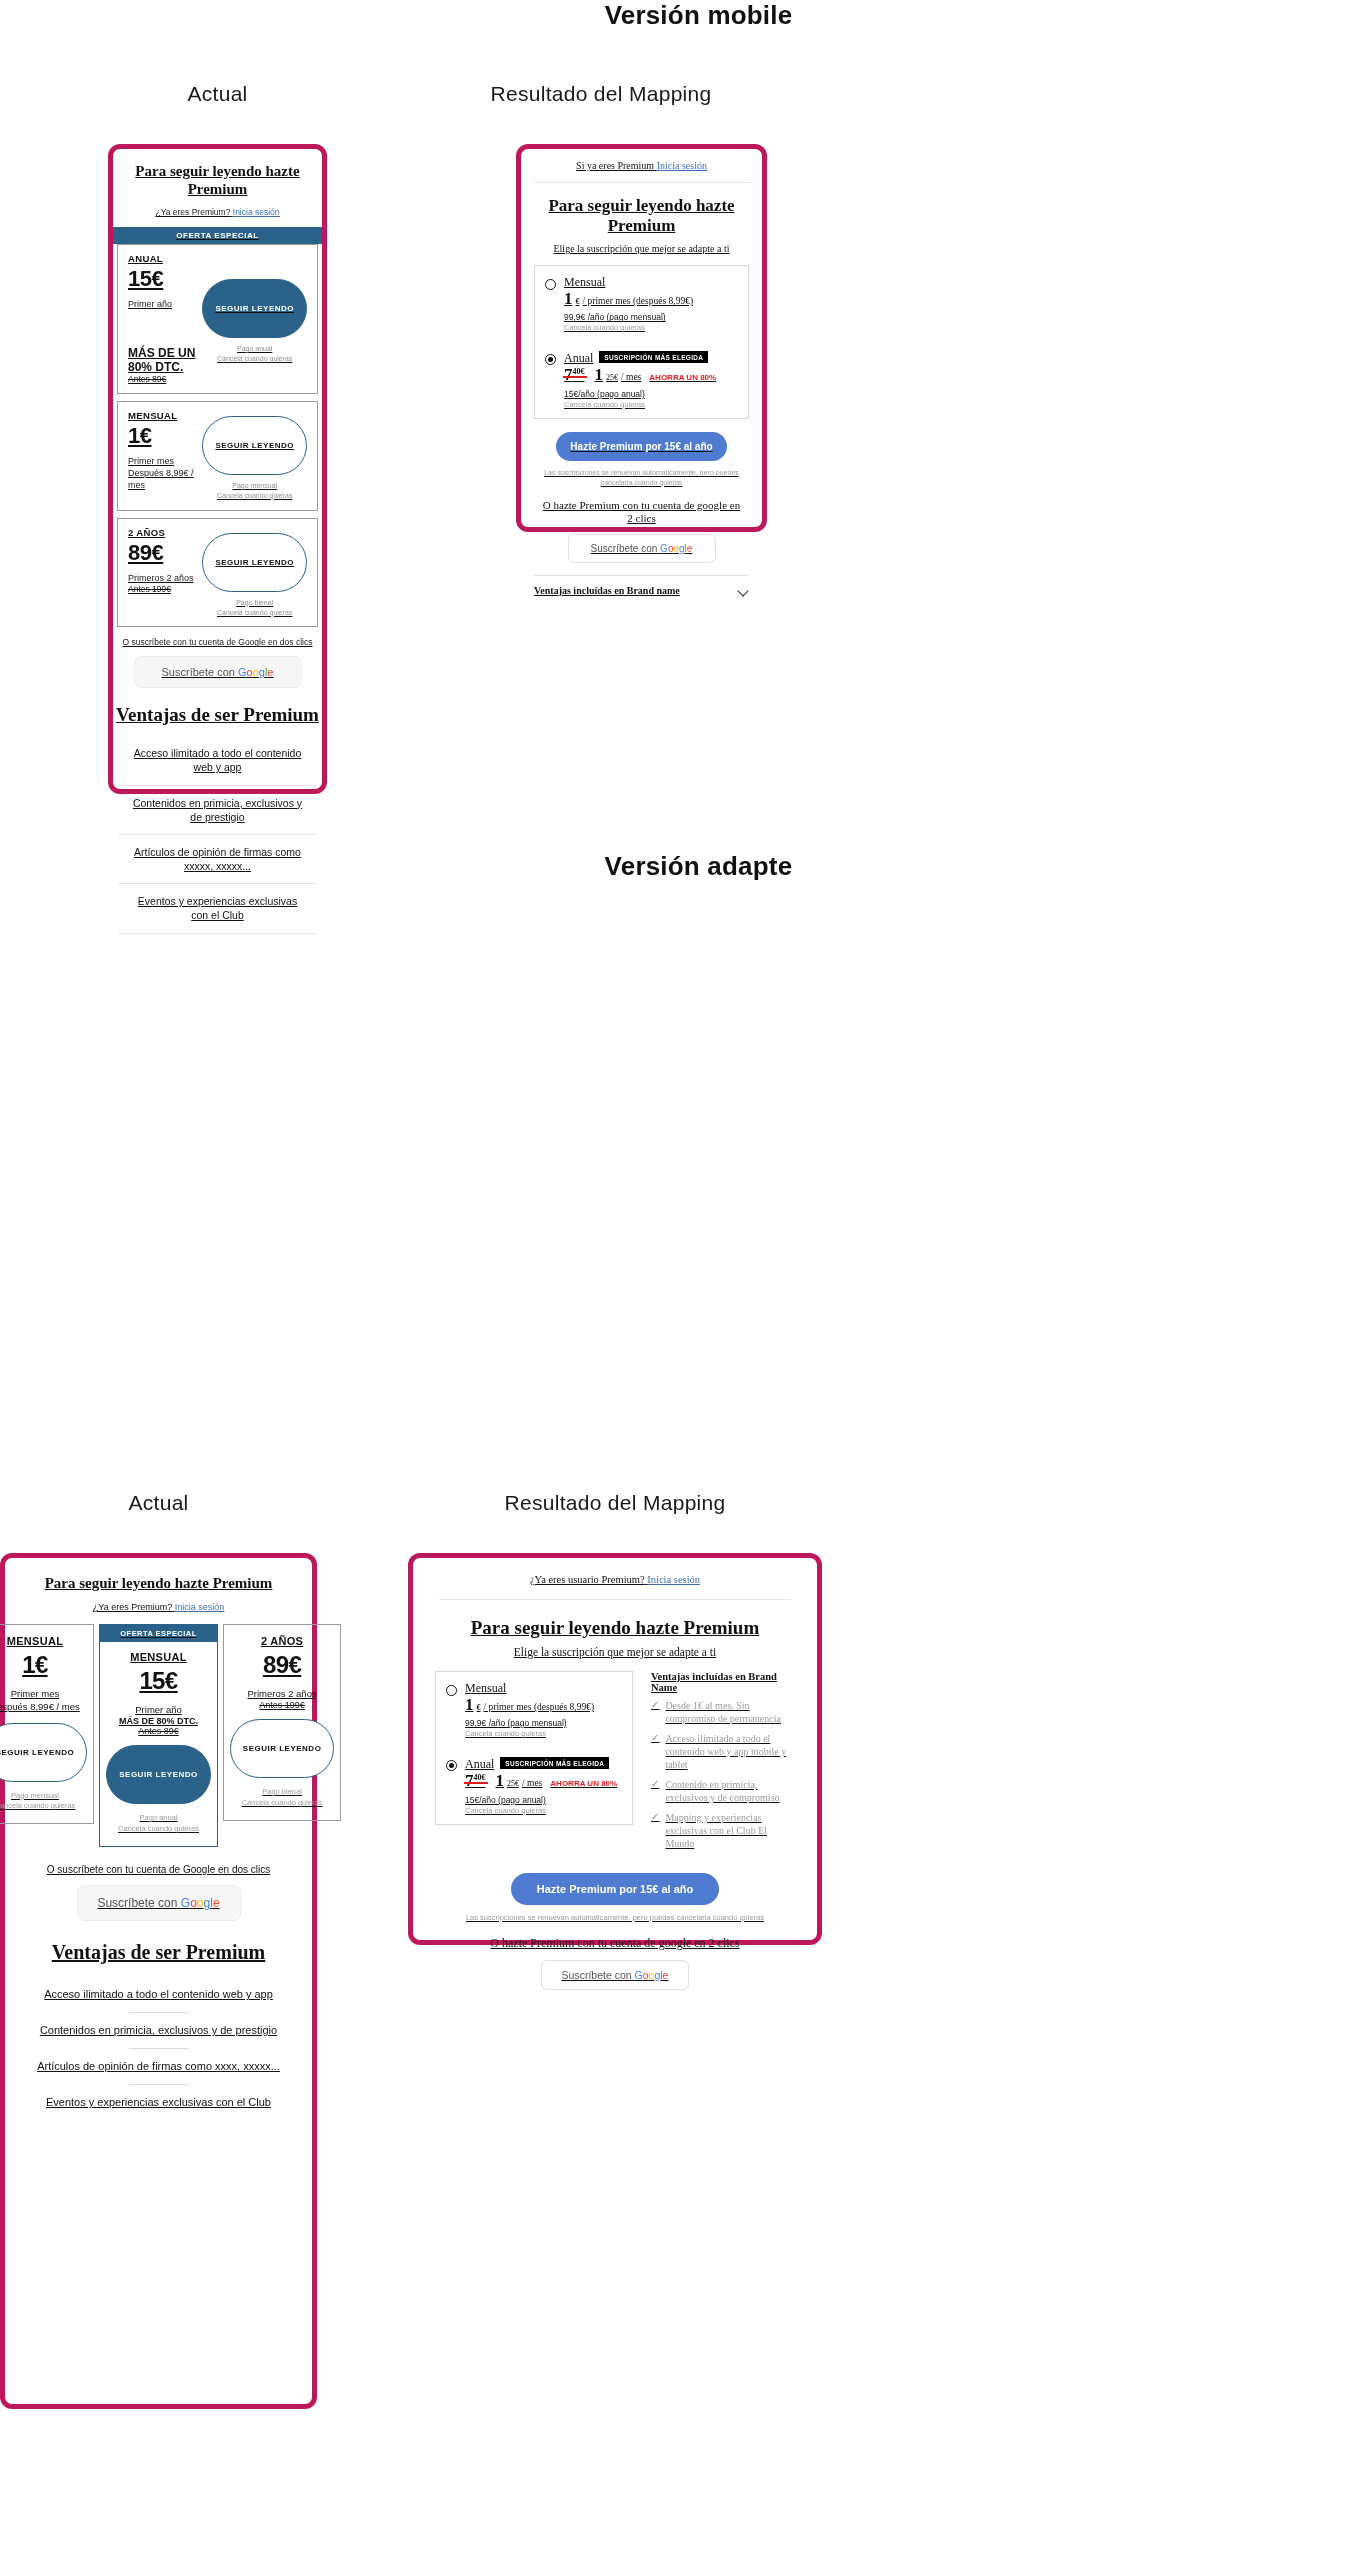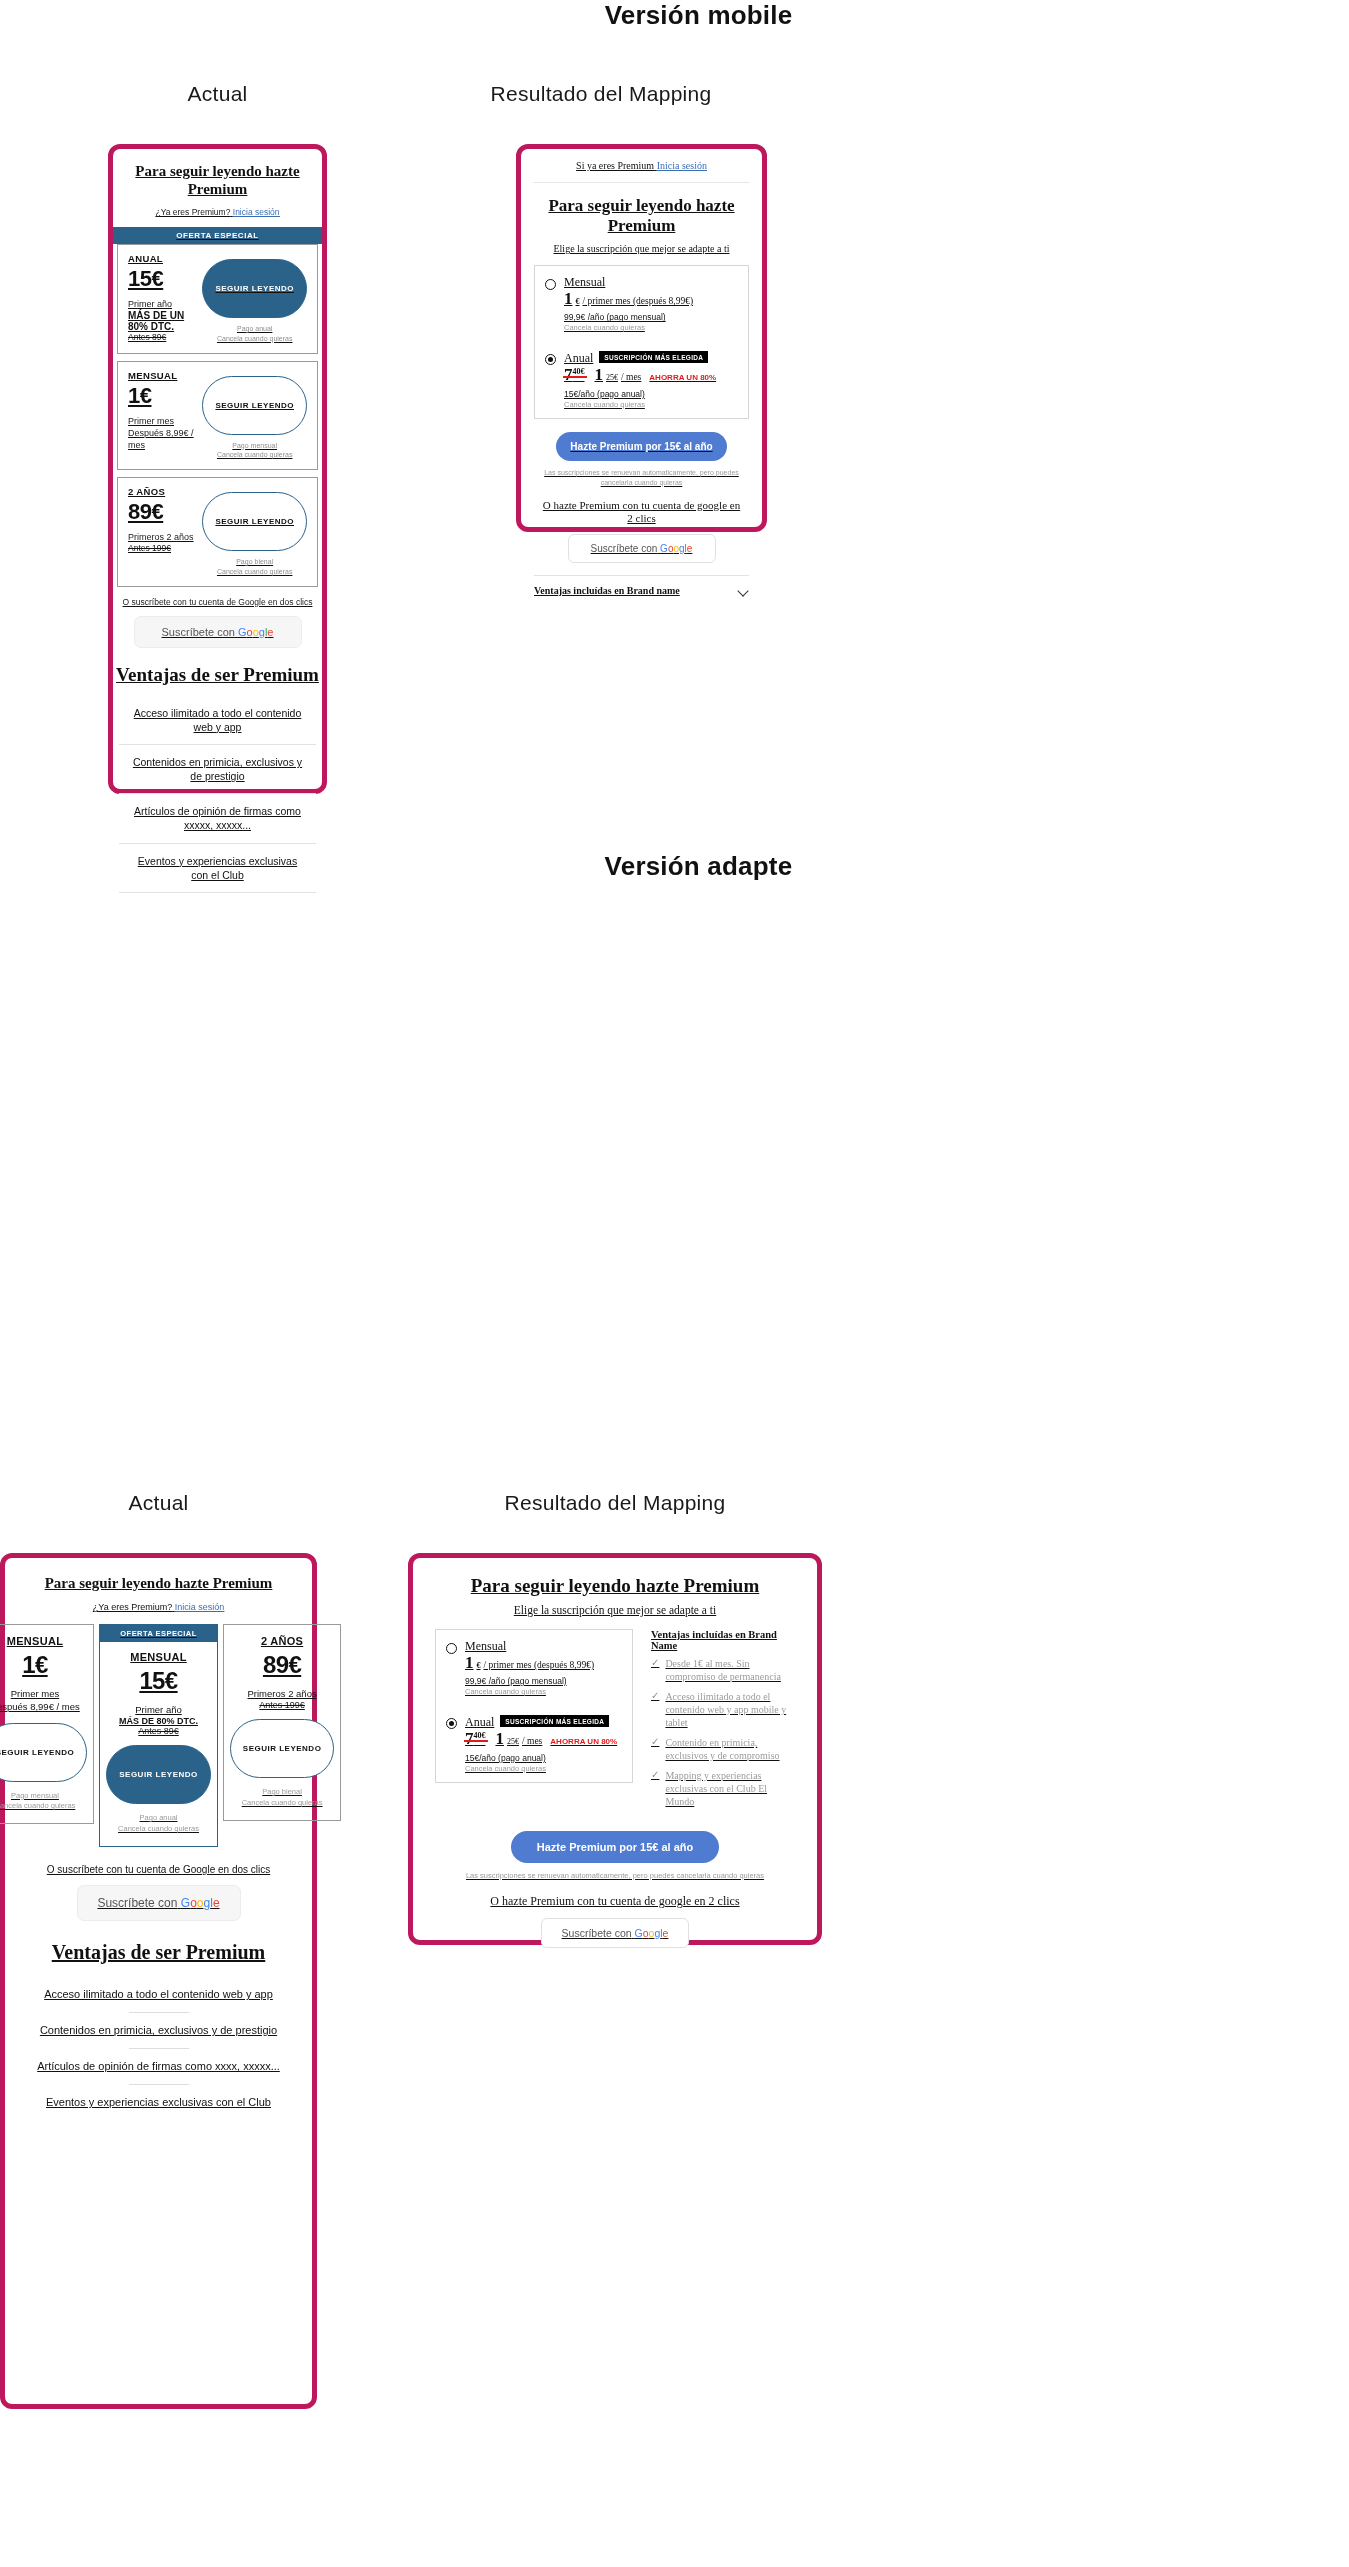--- a/index.html
+++ b/index.html
@@ -69,21 +69,21 @@
     padding: 8px 10px 9px;
     position: relative;
     display: flex;
   }
   .plan-left { flex: 1 1 auto; min-width: 0; }
   .plan-right { flex: 0 0 96px; display: flex; flex-direction: column;
                 align-items: center; justify-content: center; padding-top: 6px;}
   .plan-name { font-size: 9.5px; font-weight: 700; letter-spacing: .35px; }
   .plan-price { font-size: 22px; font-weight: 800; letter-spacing: -.5px; margin: 2px 0 6px; }
   .plan-sub { font-size: 9px; color: #222; line-height: 1.35; }
-  .plan-bold { font-size: 10px; font-weight: 700; }
+  .plan-bold { font-size: 12px; font-weight: 700; margin-top: 36px; }
   .plan-strike { font-size: 8.5px; text-decoration: line-through; }
   .btn-pill {
     border-radius: 999px;
     font-size: 8px;
     font-weight: 700;
     letter-spacing: .5px;
     padding: 24px 12px;
     text-align: center;
     white-space: nowrap;
   }
@@ -517,20 +517,24 @@
   <div class="d-adv-title">Ventajas de ser Premium</div>
   <div style="padding:0 10px;">
     <div class="d-adv-item">Acceso ilimitado a todo el contenido web y app</div>
     <div class="d-adv-item">Contenidos en primicia, exclusivos y de prestigio</div>
     <div class="d-adv-item">Artículos de opinión de firmas como xxxx, xxxxx...</div>
     <div class="d-adv-item">Eventos y experiencias exclusivas con el Club</div>
   </div>
 </div>
 
 <div class="card" id="d-map">
+  <div class="dm-login">
+    <span>¿Ya eres usuario Premium?</span>
+    <a class="link-blue" href="#">Inicia sesión</a>
+  </div>
   <div class="dm-h1">Para seguir leyendo hazte Premium</div>
   <div class="dm-sub">Elige la suscripción que mejor se adapte a ti</div>
 
   <div class="dm-body">
     <div class="dm-left">
 
       <div class="opt">
         <div class="radio"></div>
         <div class="opt-body">
           <div class="opt-name">Mensual</div>

